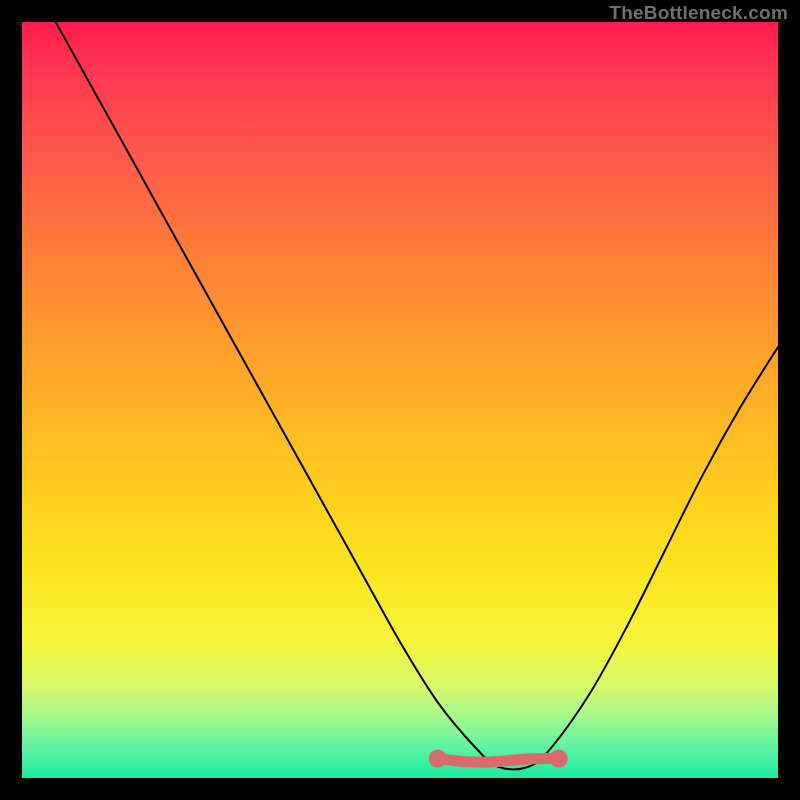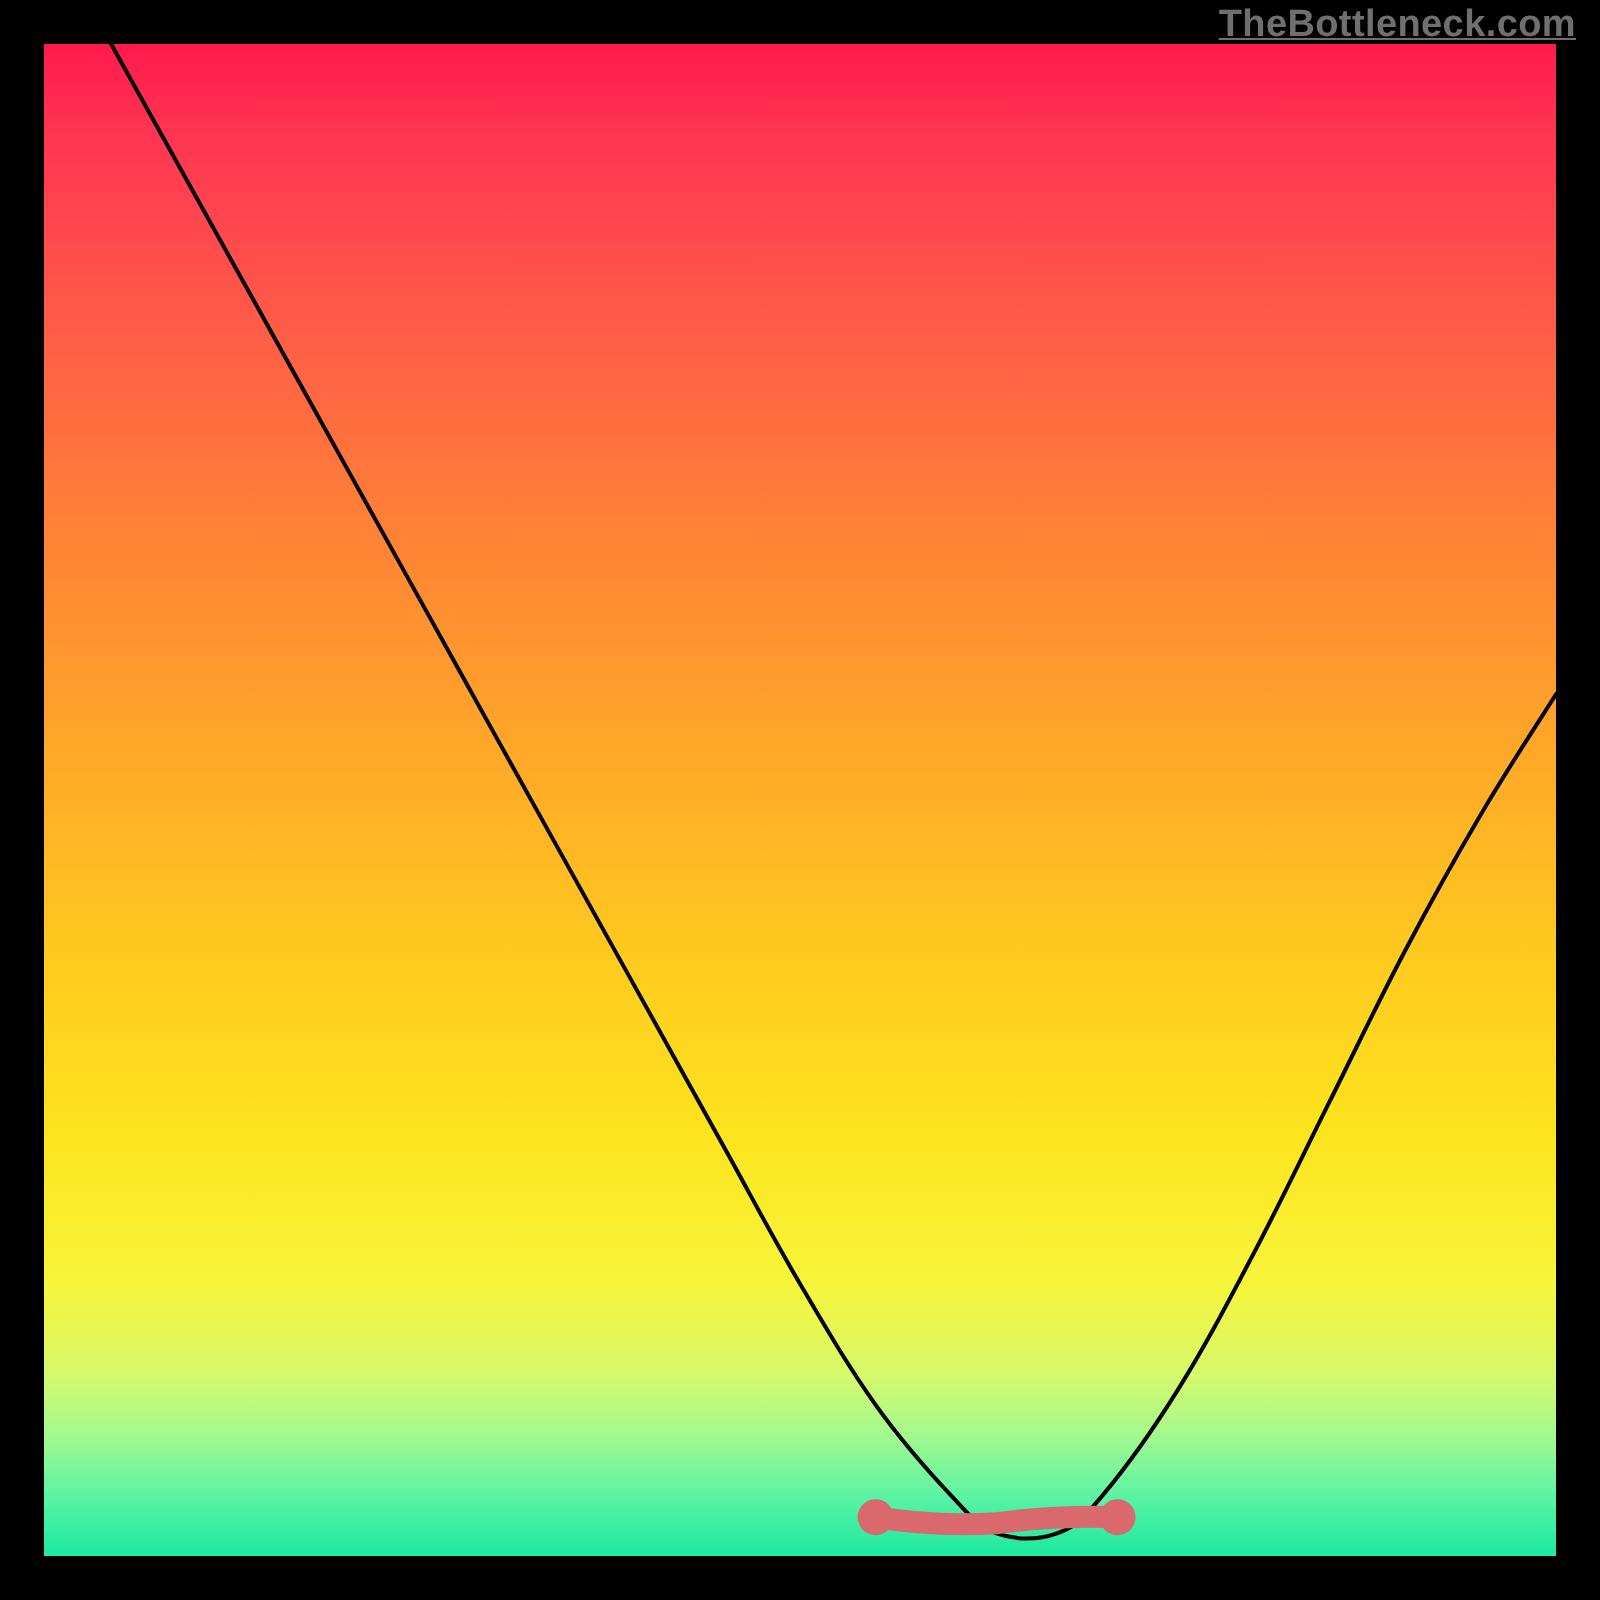--- a/index.html
+++ b/index.html
@@ -69,21 +69,20 @@
   .watermark {
     position: absolute;
     top: 2px;
     right: 12px;
     font-family: Arial, Helvetica, sans-serif;
     font-size: 19px;
     font-weight: bold;
     color: #6f6f6f;
     letter-spacing: 0.2px;
     user-select: none;
-    text-decoration: underline;
   }
   svg.curves {
     position: absolute;
     left: 0;
     top: 0;
     width: 756px;
     height: 756px;
   }
 </style>
 </head>

